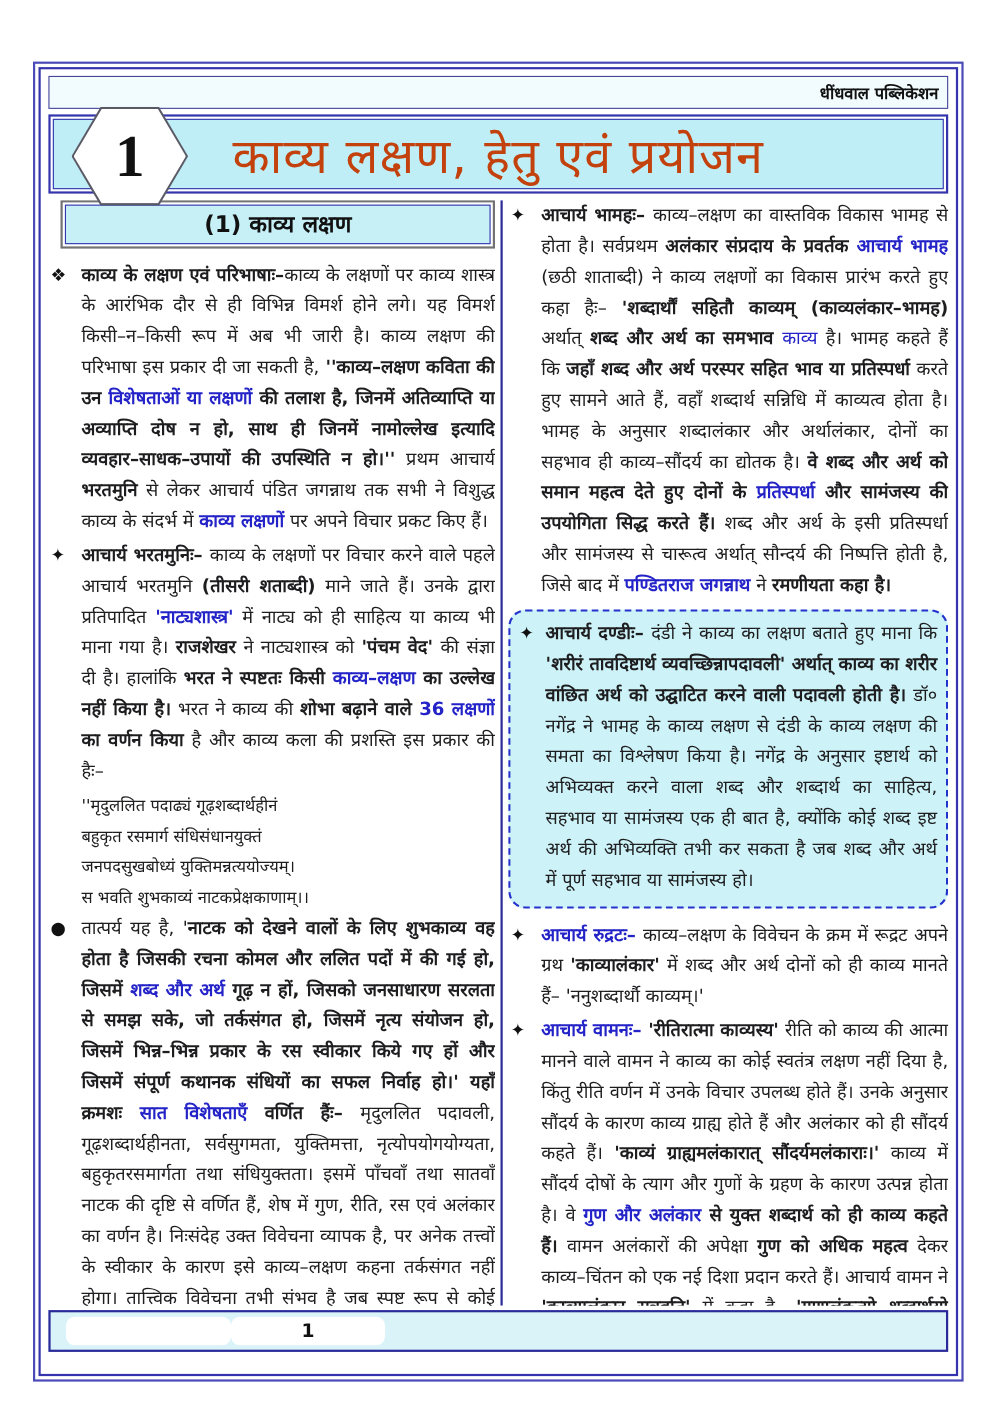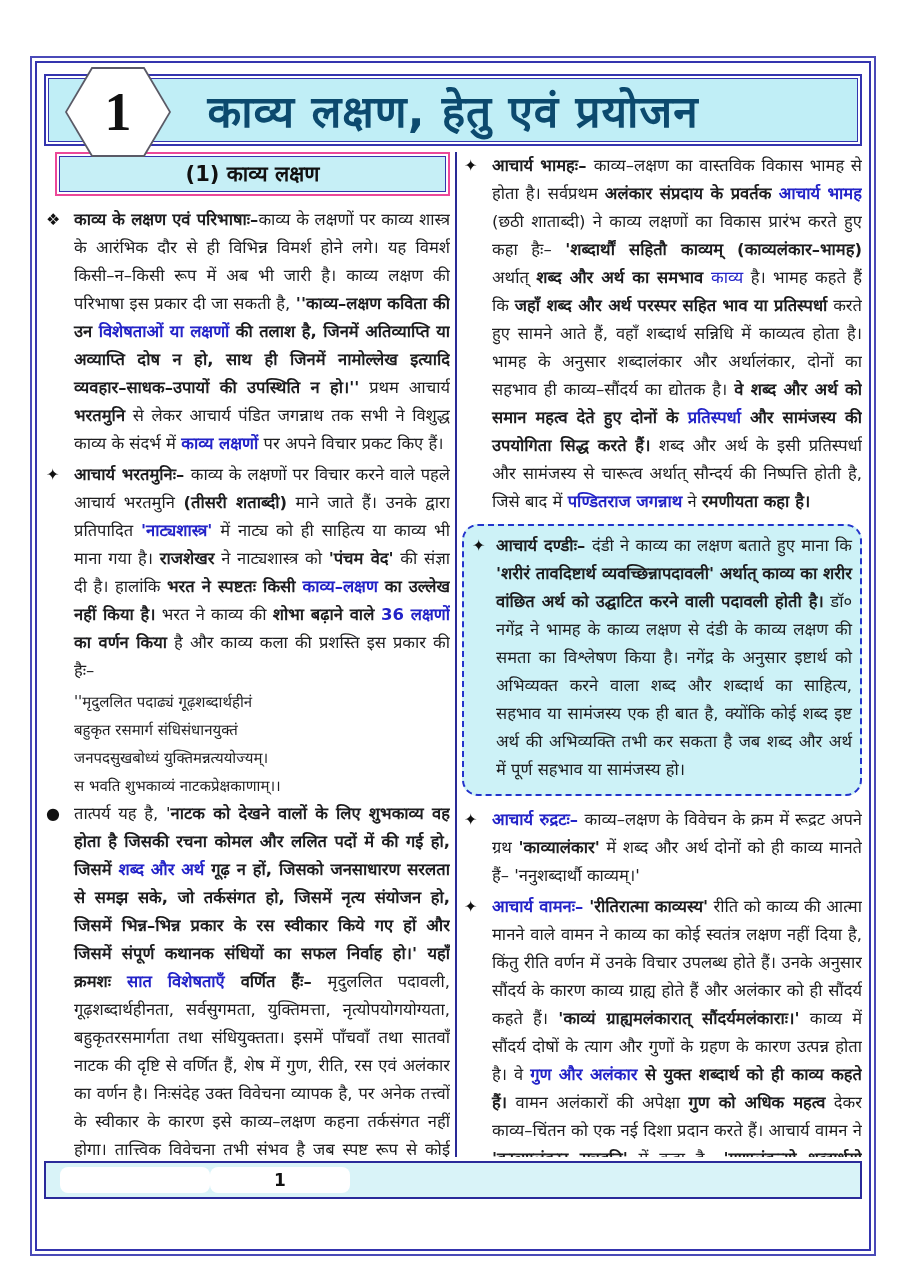--- a/index.html
+++ b/index.html
@@ -28,21 +28,21 @@
   
   .banner {
     margin-top:5px; flex:0 0 72px; height:72px;
     border:2px solid #3434ae; padding:2px; position:relative;
   }
   .banner-inner {
     width:100%; height:100%; border:1px solid #3434ae;
     background:#c0eef6; position:relative;
     display:flex; align-items:center; justify-content:center;
   }
-  .chapter-title { font-size:44px; font-weight:700; color:#0c4a6e; letter-spacing:1px; }
+  .chapter-title { font-size:44px; font-weight:400; color:#c2410c; letter-spacing:1px; }
   .hexagon {
     position:absolute; left:16px; top:-12px; width:106px; height:90px;
     clip-path:polygon(25% 0,75% 0,100% 50%,75% 100%,25% 100%,0 50%);
     background:#5a5a66; z-index:3;
   }
   .hex-inner {
     position:absolute; inset:2px;
     clip-path:polygon(25% 0,75% 0,100% 50%,75% 100%,25% 100%,0 50%);
     background:#ffffff; display:flex; align-items:center; justify-content:center;
   }
@@ -50,21 +50,21 @@
   
   .content {
     margin-top:6px; flex:0 0 1005px; height:1005px;
     display:flex; overflow:hidden;
   }
   .col { width:406px; overflow:hidden; }
   .col-right { flex:1; }
   .divider { width:2px; background:#2a2a96; margin:0 5px; flex:0 0 2px; }
   
   .section-header {
-    border:2px solid #ec4899; padding:2px; margin-bottom:10px;margin-left:11px;
+    border:2px solid #737373; padding:2px; margin-bottom:10px;margin-left:11px;
   }
   .section-header-inner {
     border:1px solid #3434ae; background:#c6eff6;
     text-align:center; font-size:21px; font-weight:700; line-height:34px; color:#111;
   }
   .sub-header {
     border:1px solid #3434ae; background:#c6eff6; margin:6px 0 8px 0;
     text-align:center; font-size:20px; font-weight:700; line-height:30px; height:34px; color:#111;
   }
   
@@ -94,20 +94,23 @@
     display:flex; align-items:center; justify-content:center;
     font-size:17px; font-weight:700; color:#111;
   }
 </style>
 </head>
 <body>
 
 <div class="frame-outer">
   <div class="frame-inner">
 
+    <div class="publisher-bar">
+      <span>धींधवाल पब्लिकेशन</span>
+    </div>
 
     <div class="banner">
       <div class="banner-inner">
         <div class="hexagon">
           <div class="hex-inner">
             <span class="hex-num">1</span>
           </div>
         </div>
         <div class="chapter-title">काव्य लक्षण, हेतु एवं प्रयोजन</div>
       </div>

